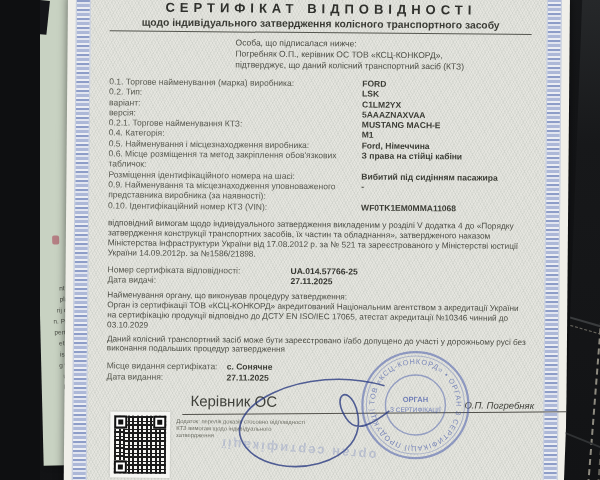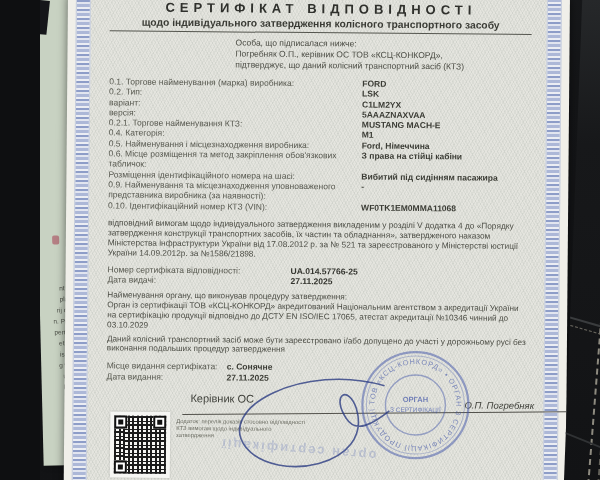--- a/index.html
+++ b/index.html
@@ -53,21 +53,21 @@
   .nrow .lbl{flex:0 0 183px;padding-right:8px;}
   .nrow .val{flex:1;font-weight:700;color:#33342e;}
   .authority{margin-top:6px;font-size:8.2px;line-height:9.8px;color:#4c4d45;}
   .placeblock{margin-top:7px;}
   .prow{display:flex;align-items:flex-start;font-size:8.5px;line-height:11px;}
   .prow .lbl{flex:0 0 120px;padding-right:6px;}
   .prow .val{flex:1;font-weight:700;color:#3b3c35;}
 
   
   .bottom-zone{position:absolute;inset:0;pointer-events:none;}
-  .signer-role{position:absolute;left:118px;top:399px;font-size:11px;color:#3f403a;}
+  .signer-role{position:absolute;left:118px;top:399px;font-size:15px;color:#3f403a;}
   .sign-line{position:absolute;left:110px;top:418px;width:384px;height:0;
     border-top:1.1px solid #53524c;transform:rotate(-.9deg);}
   .signer-name{position:absolute;left:392px;top:404px;font-size:9.5px;color:#3f403a;white-space:nowrap;font-style:italic;}
   .attach-note{position:absolute;left:104px;top:425px;width:134px;
     font-size:5.8px;line-height:6.8px;color:#6b6c62;}
   .qr{position:absolute;left:38px;top:419px;width:60px;height:66px;background:#f6f6f3;
     padding:4px;box-shadow:0 0 2px rgba(0,0,0,.2);}
   .qr-noise{position:relative;width:100%;height:100%;
     background-image:
       repeating-linear-gradient(0deg,#1b1b1b 0 2px,transparent 2px 4px,#1b1b1b 4px 5px,transparent 5px 8px),

